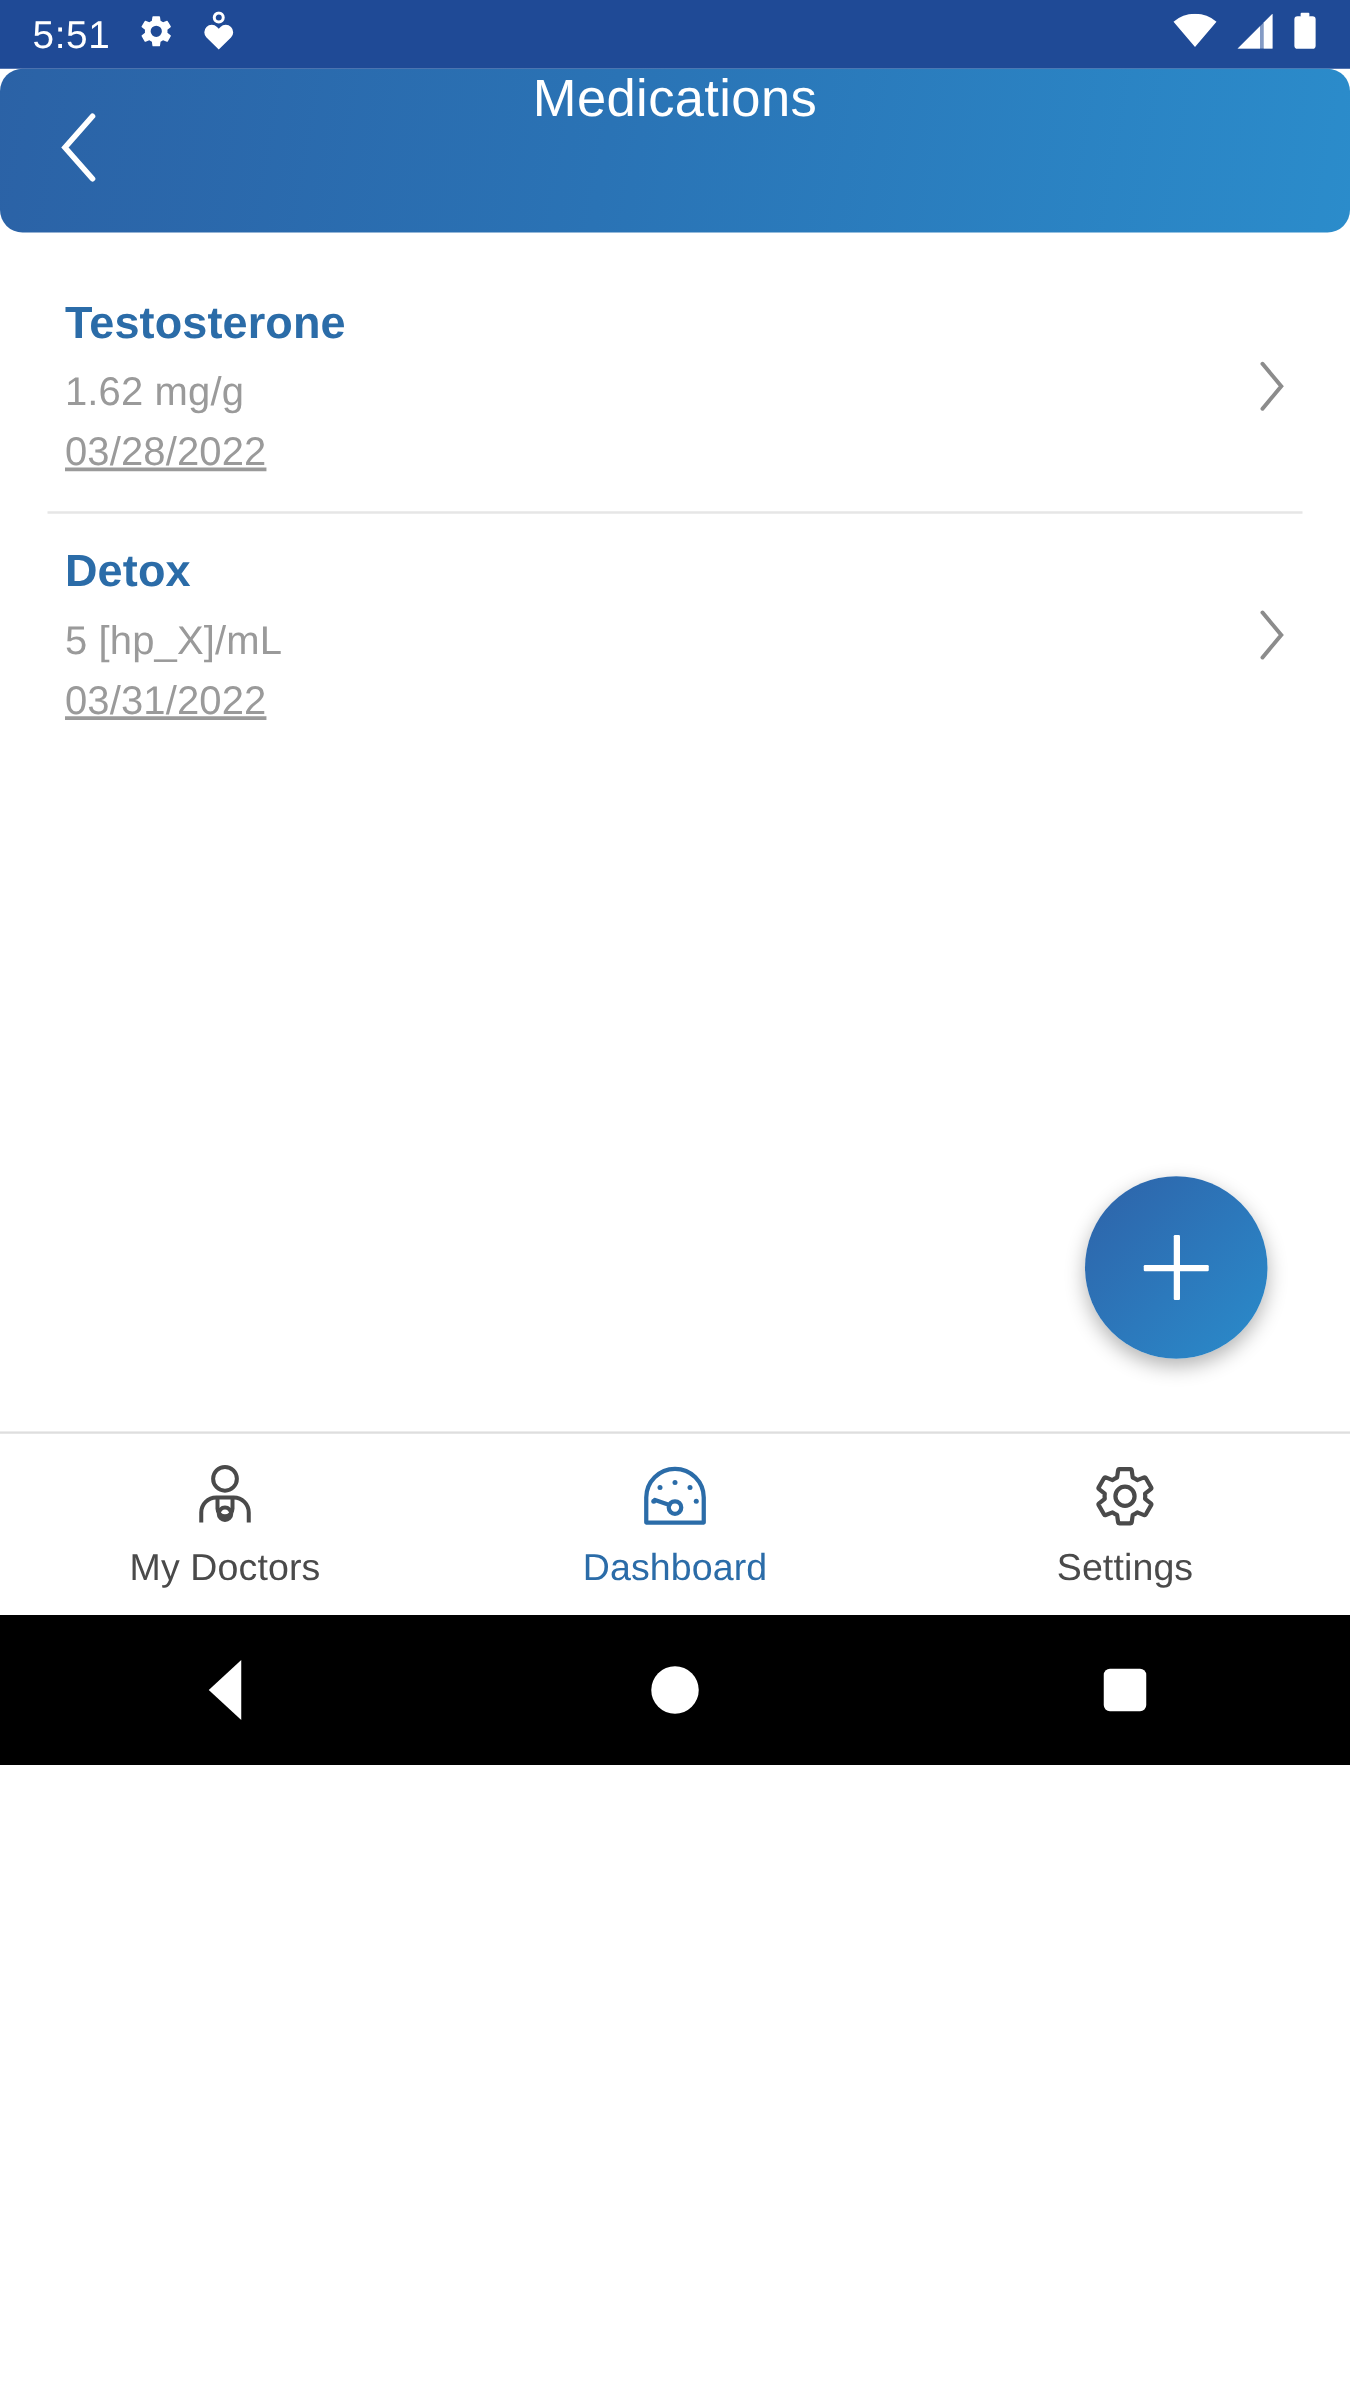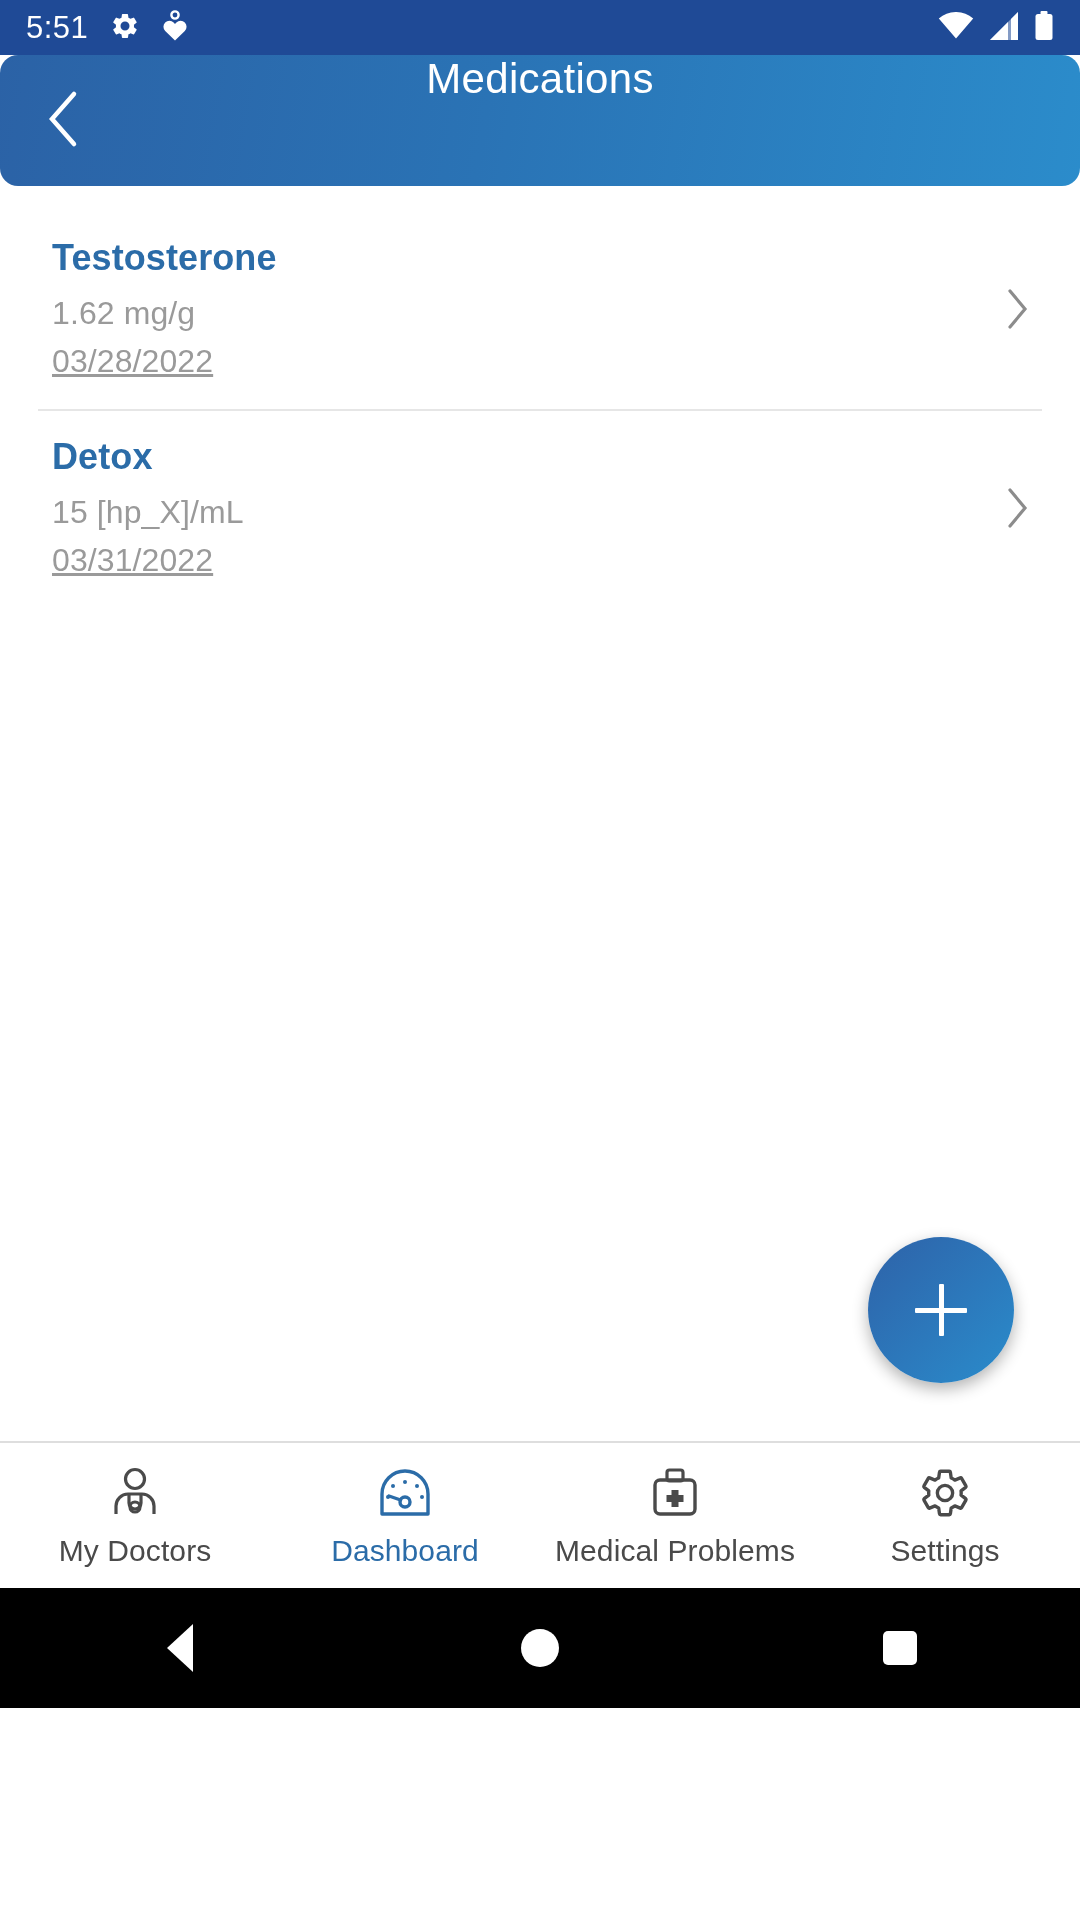--- a/index.html
+++ b/index.html
@@ -8,21 +8,21 @@
     width: 1080px;
     height: 1920px;
     overflow: hidden;
     background: #ffffff;
     font-family: "Liberation Sans", sans-serif;
   }
 
   #app {
     position: relative;
     width: 1080px;
-    height: 1708px;
+    height: 1412px;
     display: flex;
     flex-direction: column;
     background: #ffffff;
   }
 
   
   .status-bar {
     height: 55px;
     background: #1F4A96;
     display: flex;
@@ -302,21 +302,21 @@
         <div class="med-date">03/28/2022</div>
         <span class="med-chevron">
           <svg width="30" height="46" viewBox="0 0 30 46" aria-hidden="true">
             <polyline points="8,5 23,23 8,41" fill="none" stroke="#8C8C8C" stroke-width="3.2" stroke-linecap="round" stroke-linejoin="miter"></polyline>
           </svg>
         </span>
       </li>
 
       <li class="med-item">
         <div class="med-name">Detox</div>
-        <div class="med-dose">15 [hp_X]/mL</div>
+        <div class="med-dose">5 [hp_X]/mL</div>
         <div class="med-date">03/31/2022</div>
         <span class="med-chevron">
           <svg width="30" height="46" viewBox="0 0 30 46" aria-hidden="true">
             <polyline points="8,5 23,23 8,41" fill="none" stroke="#8C8C8C" stroke-width="3.2" stroke-linecap="round" stroke-linejoin="miter"></polyline>
           </svg>
         </span>
       </li>
 
     </ul>
 
@@ -348,30 +348,20 @@
           <circle cx="29" cy="16" r="2" fill="#2B6CA8"></circle>
           <circle cx="17" cy="20" r="2" fill="#2B6CA8"></circle>
           <circle cx="41" cy="20" r="2" fill="#2B6CA8"></circle>
           <circle cx="12" cy="31" r="2" fill="#2B6CA8"></circle>
           <circle cx="46" cy="31" r="2" fill="#2B6CA8"></circle>
         </svg>
       </span>
       <span class="nav-label">Dashboard</span>
     </div>
 
-    <div class="nav-tab">
-      <span class="nav-icon">
-        <svg width="54" height="54" viewBox="0 0 54 54" aria-hidden="true">
-          <rect x="19" y="4" width="16" height="11" rx="2.5" fill="none" stroke="#4A4A4A" stroke-width="3.2"></rect>
-          <rect x="7" y="14" width="40" height="34" rx="5" fill="none" stroke="#4A4A4A" stroke-width="3.4"></rect>
-          <path d="M23.5 24h7v5h5v7h-5v5h-7v-5h-5v-7h5z" fill="#4A4A4A"></path>
-        </svg>
-      </span>
-      <span class="nav-label">Medical Problems</span>
-    </div>
 
     <div class="nav-tab">
       <span class="nav-icon">
         <svg width="54" height="54" viewBox="0 0 24 24" aria-hidden="true">
           <path fill="none" stroke="#4A4A4A" stroke-width="1.5" stroke-linejoin="round" d="M19.14 12.94a7.07 7.07 0 0 0 0-1.88l2.03-1.58a.5.5 0 0 0 .12-.64l-1.92-3.32a.5.5 0 0 0-.6-.22l-2.39.96a7.3 7.3 0 0 0-1.63-.94l-.36-2.54a.5.5 0 0 0-.5-.42h-3.84a.5.5 0 0 0-.5.42l-.36 2.54c-.59.24-1.13.56-1.63.94l-2.39-.96a.5.5 0 0 0-.6.22L2.65 8.84a.5.5 0 0 0 .12.64l2.03 1.58a7.07 7.07 0 0 0 0 1.88l-2.03 1.58a.5.5 0 0 0-.12.64l1.92 3.32c.13.22.39.3.6.22l2.39-.96c.5.38 1.04.7 1.63.94l.36 2.54c.04.24.25.42.5.42h3.84c.25 0 .46-.18.5-.42l.36-2.54c.59-.24 1.13-.56 1.63-.94l2.39.96c.21.08.47 0 .6-.22l1.92-3.32a.5.5 0 0 0-.12-.64l-2.03-1.58Z"></path>
           <circle cx="12" cy="12" r="3.4" fill="none" stroke="#4A4A4A" stroke-width="1.5"></circle>
         </svg>
       </span>
       <span class="nav-label">Settings</span>
     </div>

